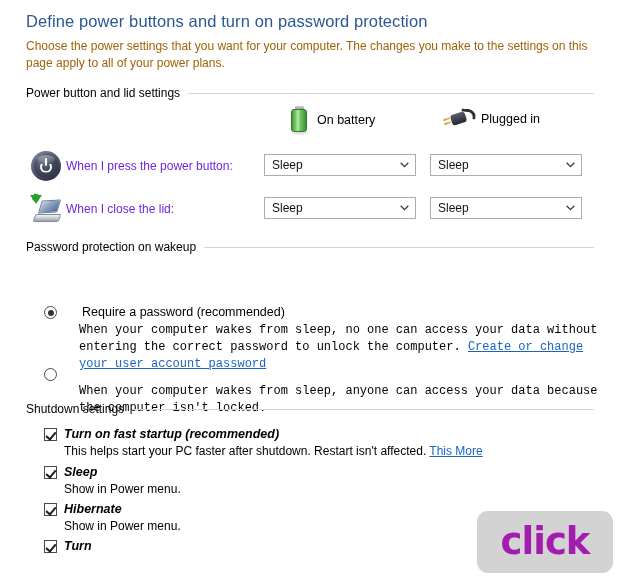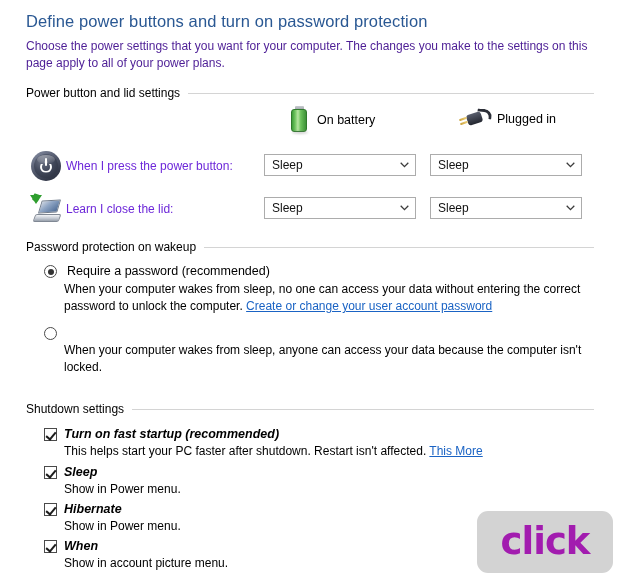--- a/index.html
+++ b/index.html
@@ -28,21 +28,21 @@
     letter-spacing: 0.1px;
     white-space: nowrap;
   }
   .page-desc {
     position: absolute;
     left: 26px;
     top: 38px;
     width: 566px;
     font-size: 12px;
     line-height: 17px;
-    color: #4c1d95;
+    color: #a16207;
   }
 
   
   .group-head {
     position: absolute;
     left: 26px;
     display: flex;
     align-items: center;
     width: 568px;
   }
@@ -264,21 +264,22 @@
 
   
   .radio-item {
     position: absolute;
     left: 44px;
     width: 545px;
   }
   .radio-line {
     display: flex;
     align-items: flex-start;
-    gap: 10px;
+    gap: 25px;
+    margin-top: 41px;
   }
   .radio-box {
     width: 13px; height: 13px;
     border-radius: 50%;
     border: 1px solid #4a4a4a;
     background: #fff;
     box-sizing: border-box;
     flex: 0 0 auto;
     margin-top: 2px;
     position: relative;
@@ -290,26 +291,27 @@
     width: 6px; height: 6px;
     border-radius: 50%;
     background: #333;
   }
   .radio-label {
     font-size: 12.5px;
     color: #000;
     line-height: 16px;
   }
   .radio-desc {
-    margin-left: 20px;
+    margin-left: 35px;
     margin-top: 2px;
     font-size: 12px;
     line-height: 17px;
     color: #000;
     width: 528px;
+    font-family: Liberation Mono, monospace;
   }
 
   
   .check-item {
     position: absolute;
     left: 44px;
     width: 545px;
   }
   .check-line {
     display: flex;
@@ -392,21 +394,21 @@
 
 <div class="col-head" style="left:291px; top:106px;">
   <span class="battery-ico">
     <span class="bcap"></span>
     <span class="bbody"></span>
     <span class="bshadow"></span>
   </span>
   <span class="chlabel">On battery</span>
 </div>
 
-<div class="col-head" style="left:458px; top:108px;">
+<div class="col-head" style="left:442px; top:108px;">
   <span class="plug-ico">
     <span class="pcord"></span>
     <span class="pbody"></span>
     <span class="prong p1"></span>
     <span class="prong p2"></span>
   </span>
   <span class="chlabel">Plugged in</span>
 </div>
 
 <div class="setting-row" style="top:149px;">
@@ -441,21 +443,21 @@
 
 <div class="setting-row" style="top:192px;">
   <span class="row-icon">
     <span class="lid-ico">
       <span class="screen"></span>
       <span class="base"></span>
       <span class="arrowstem"></span>
       <span class="arrow"></span>
     </span>
   </span>
-  <span class="row-label">Learn I close the lid:</span>
+  <span class="row-label">When I close the lid:</span>
 </div>
 
 <div class="dropdown" style="left:264px; top:197px;">
   <span class="dval">Sleep</span>
   <span class="dchev">
     <svg width="9" height="6" viewBox="0 0 9 6">
         <path d="M0.7 0.8 L4.5 4.6 L8.3 0.8" fill="none" stroke="#3c3c3c" stroke-width="1.3"></path>
       </svg>
   </span>
 </div>
@@ -513,20 +515,19 @@
   <div class="check-line">
     <span class="check-box checked"></span>
     <span class="check-label">Hibernate</span>
   </div>
   <div class="check-desc">Show in Power menu.</div>
 </div>
 
 <div class="check-item" style="top:538px;">
   <div class="check-line">
     <span class="check-box checked"></span>
-    <span class="check-label">When</span>
+    <span class="check-label">Turn</span>
   </div>
-  <div class="check-desc">Show in account picture menu.</div>
 </div>
 
 <div class="watermark">
   <span class="wtext">click</span>
 </div>
 
 </body></html>

